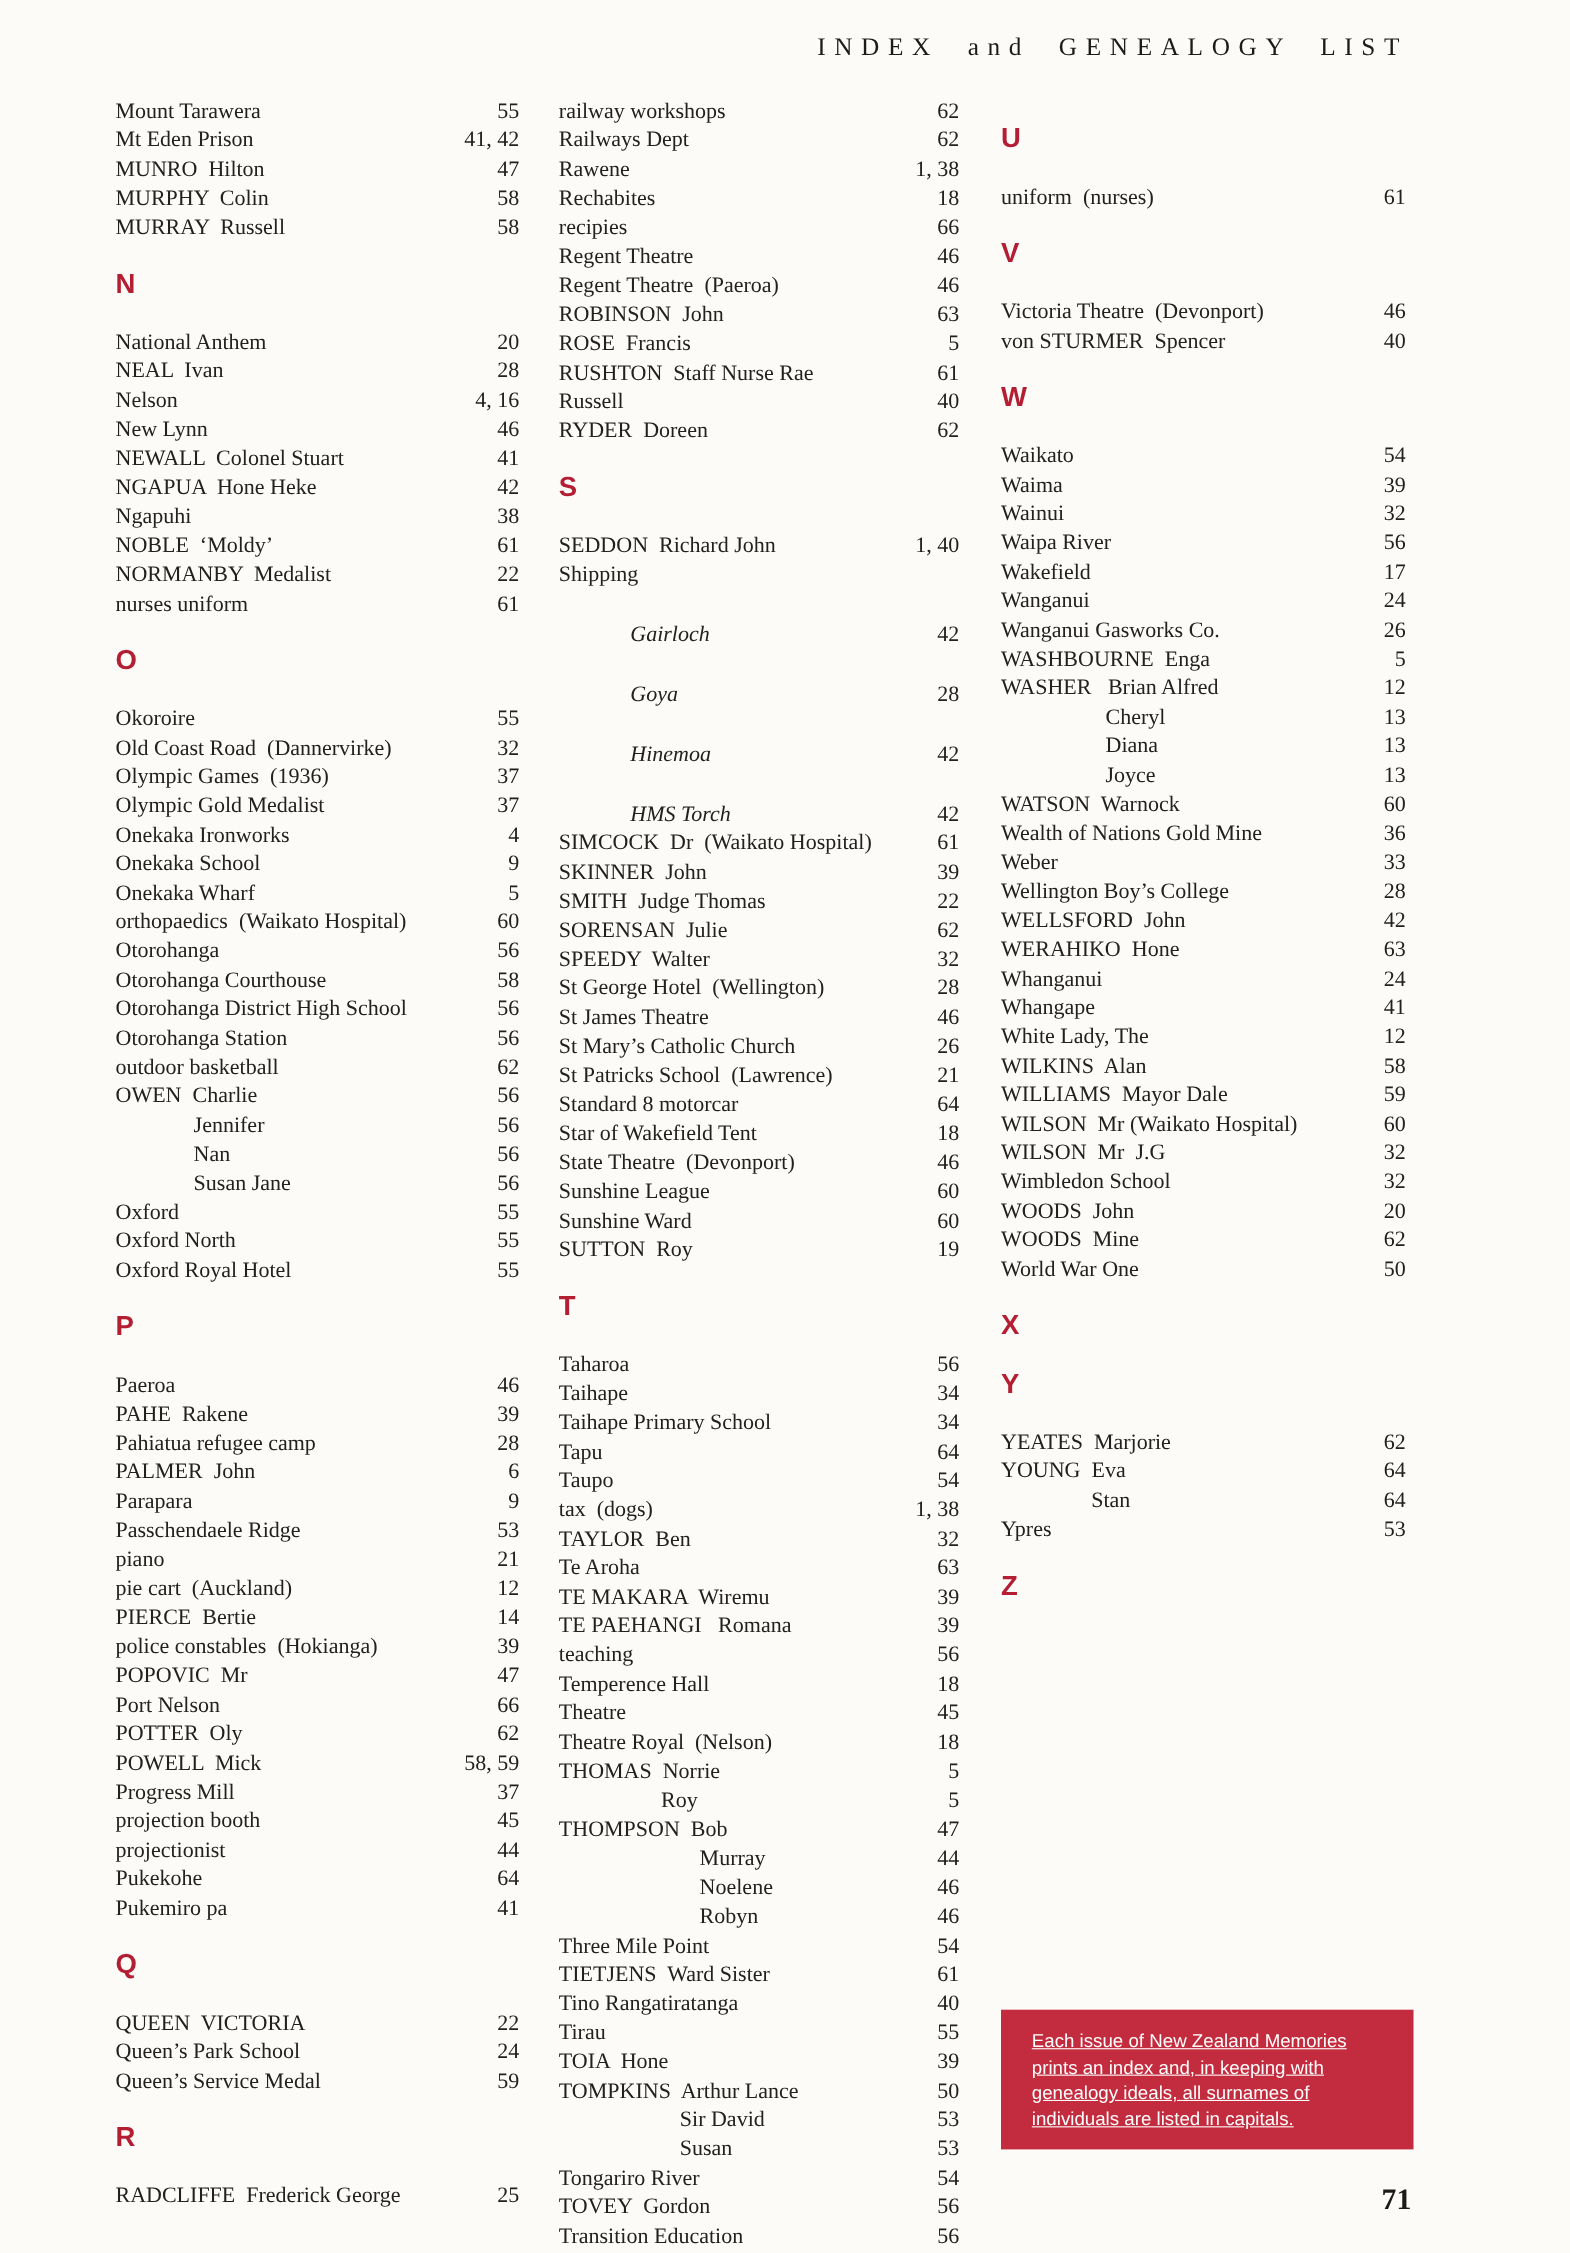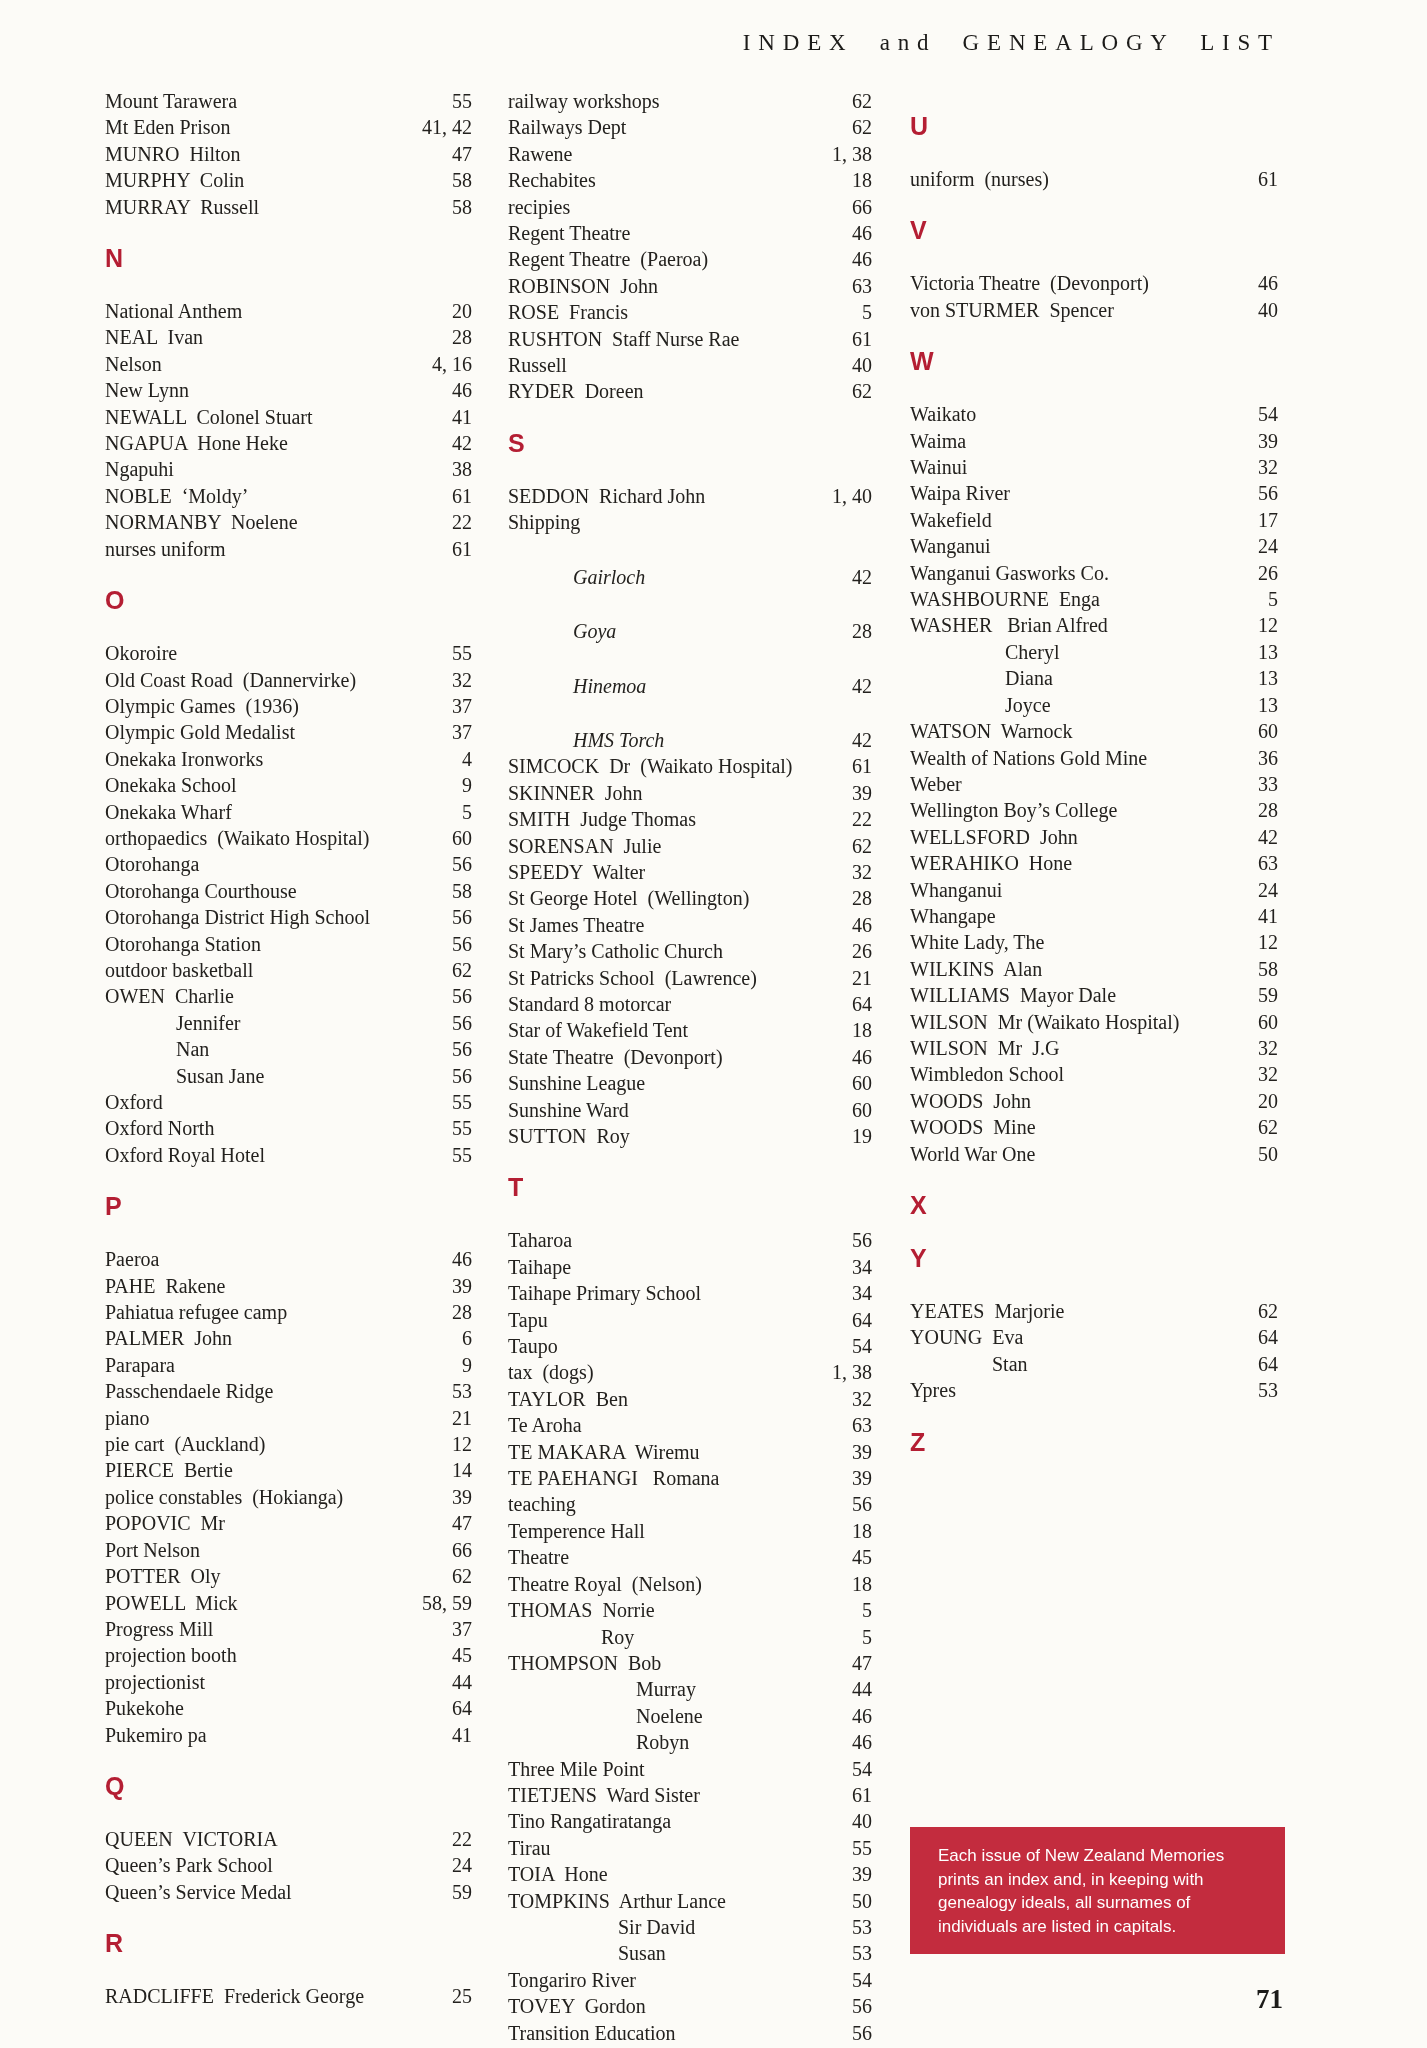--- a/index.html
+++ b/index.html
@@ -94,21 +94,21 @@
     </div>
     <div class="row">
       <span class="label">Ngapuhi</span>
       <span class="pages">38</span>
     </div>
     <div class="row">
       <span class="label">NOBLE  ‘Moldy’</span>
       <span class="pages">61</span>
     </div>
     <div class="row">
-      <span class="label">NORMANBY  Noelene</span>
+      <span class="label">NORMANBY  Medalist</span>
       <span class="pages">22</span>
     </div>
     <div class="row">
       <span class="label">nurses uniform</span>
       <span class="pages">61</span>
     </div>
     <div class="letter" style="color: rgb(180, 30, 51);">O</div>
     <div class="row">
       <span class="label">Okoroire</span>
       <span class="pages">55</span>
@@ -699,17 +699,17 @@
       <span class="label" style="padding-left: 82px;">Stan</span>
       <span class="pages">64</span>
     </div>
     <div class="row">
       <span class="label">Ypres</span>
       <span class="pages">53</span>
     </div>
     <div class="letter" style="color: rgb(180, 30, 51);">Z</div>
   </div>
 
-<div class="note-box" style="background: rgb(195, 44, 62);">
+<div class="note-box" style="background: rgb(195, 44, 62); text-decoration: underline;">
   <span>Each issue of New Zealand Memories prints an index and, in keeping with genealogy ideals, all surnames of individuals are listed in capitals.</span>
 </div>
 
 <div class="page-number">71</div>
 
 </body></html>

